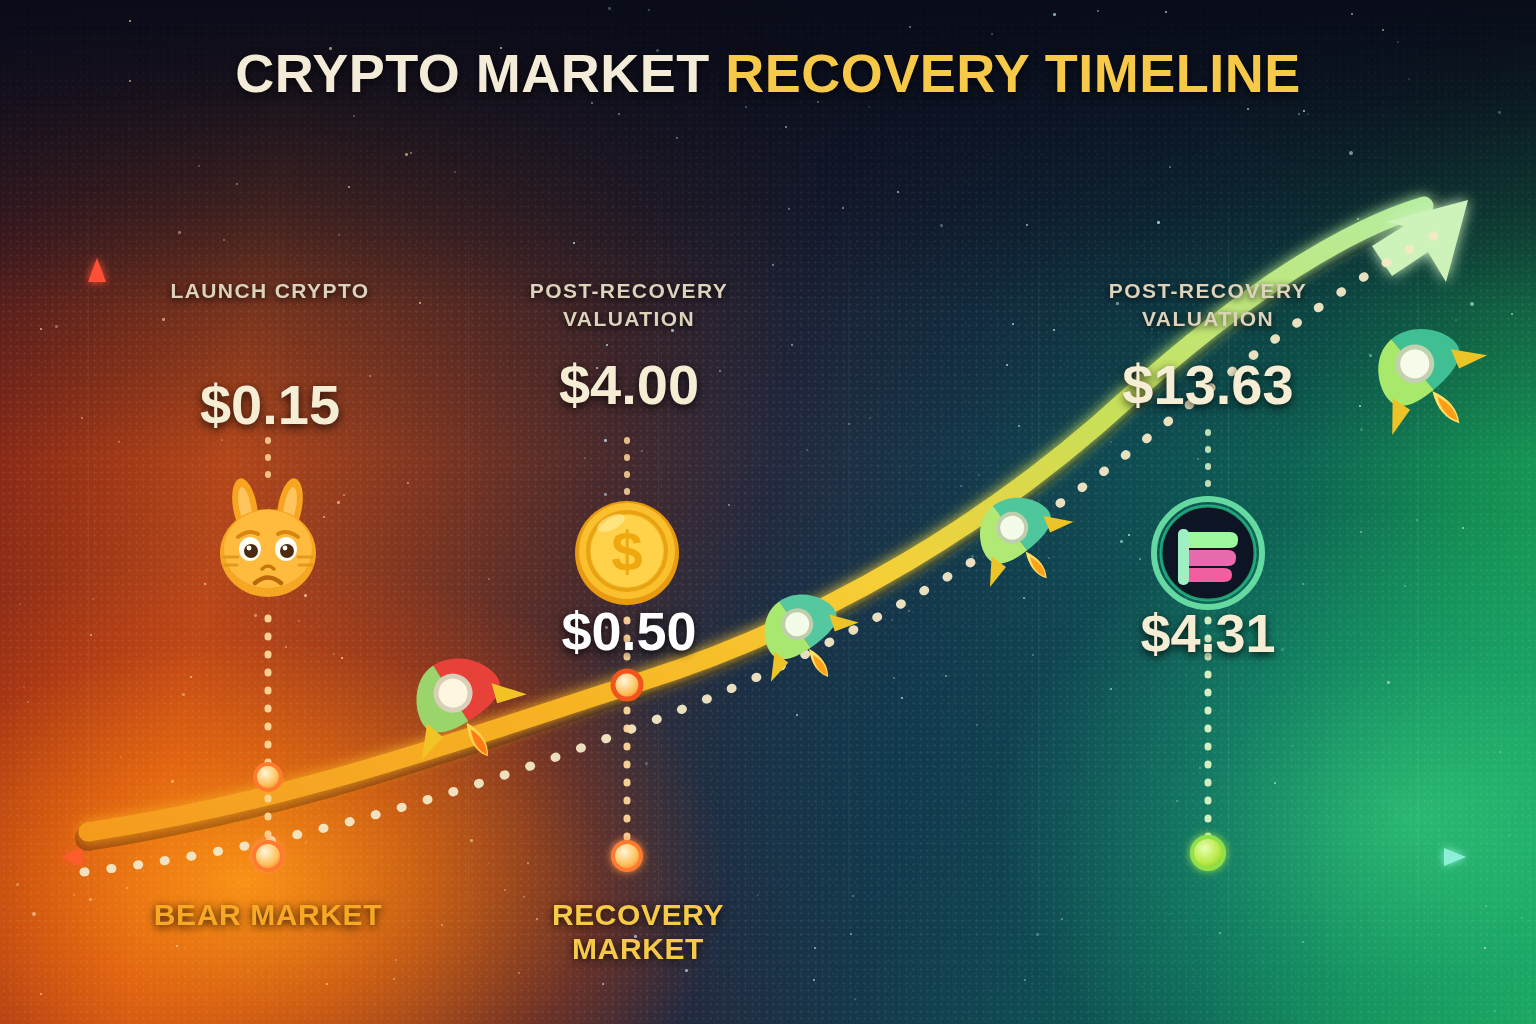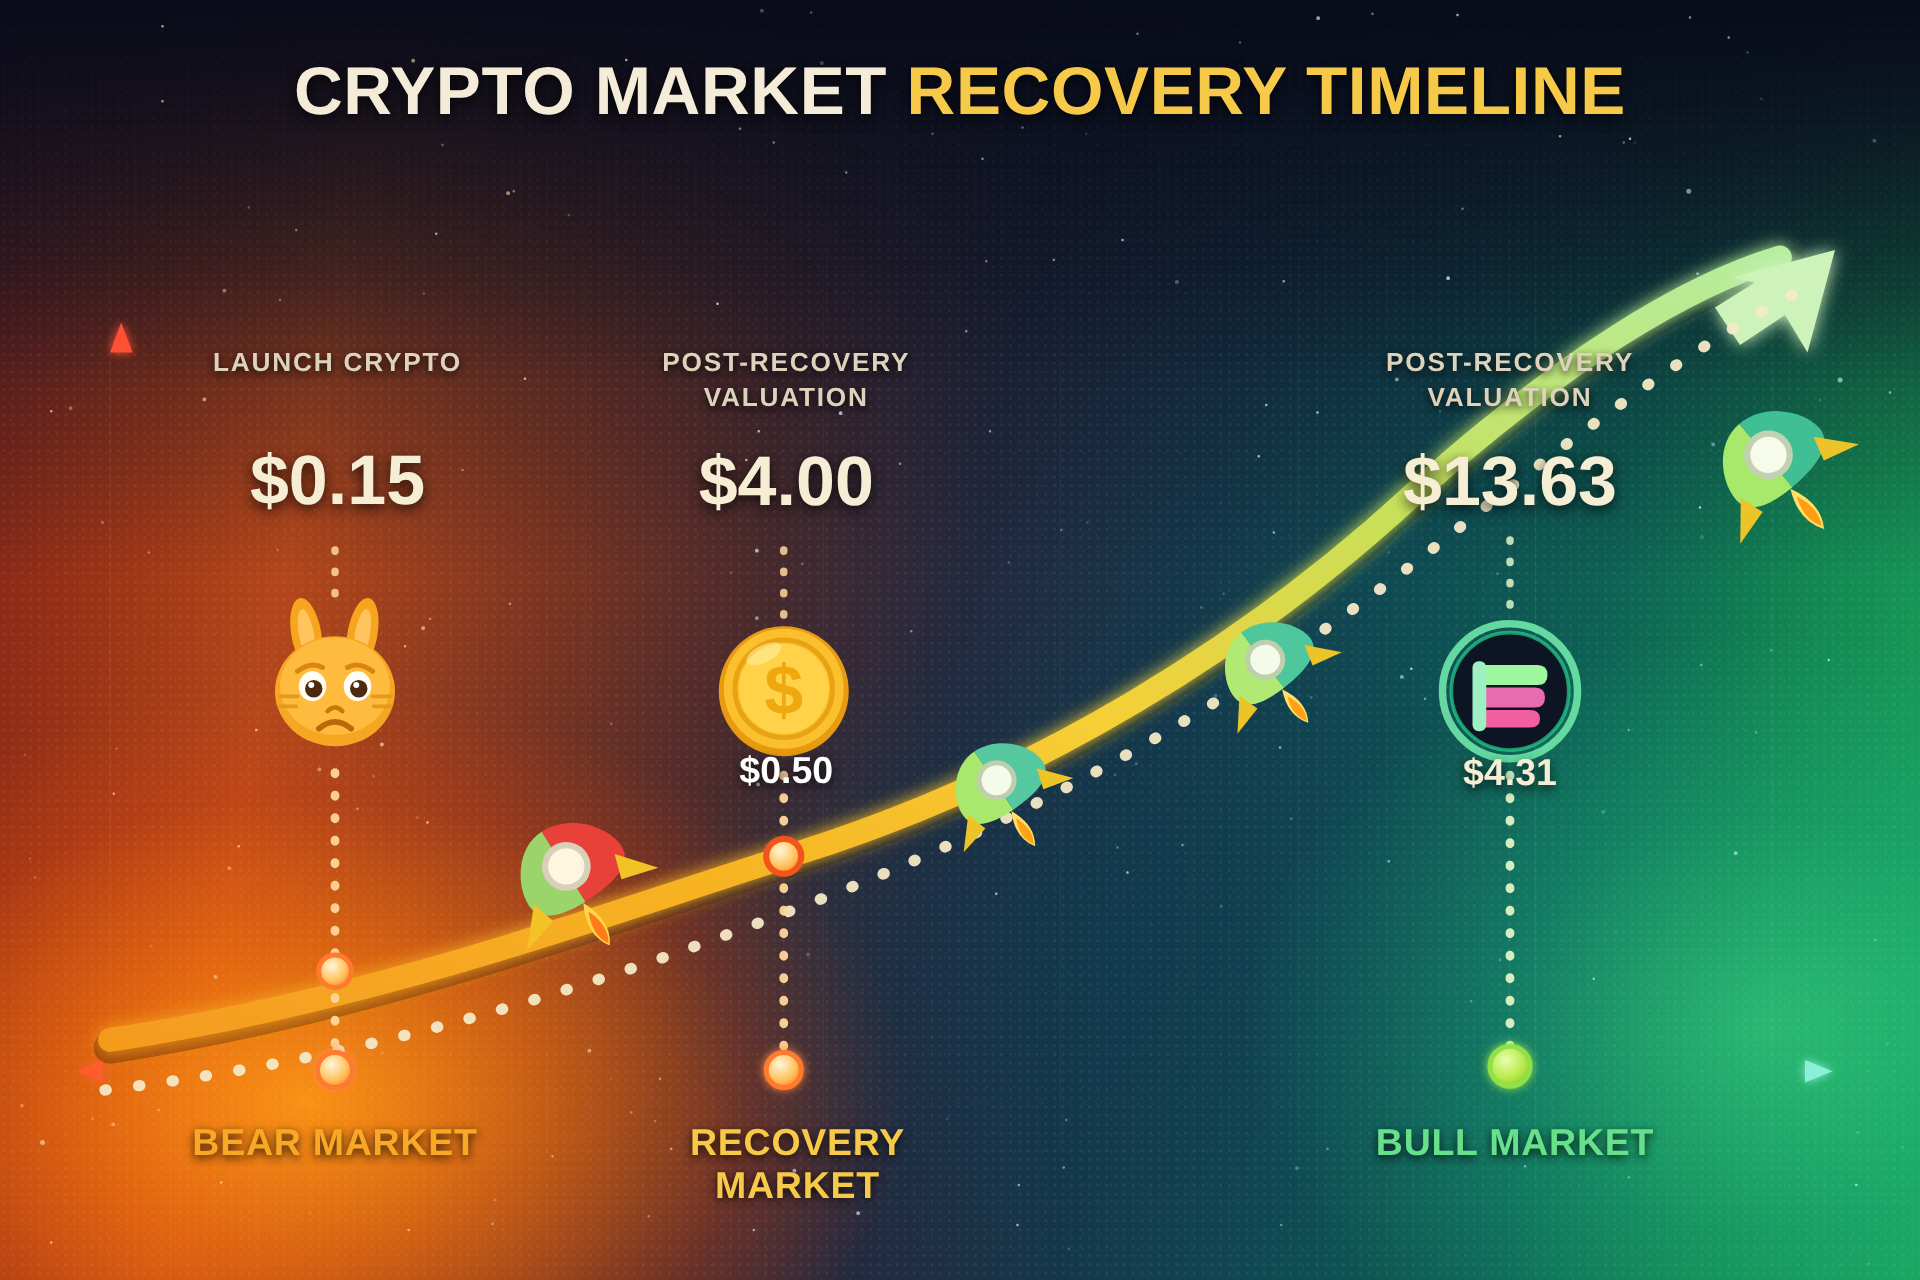--- a/index.html
+++ b/index.html
@@ -97,21 +97,21 @@
   .kicker{
     position:absolute;text-align:center;font-size:21px;font-weight:bold;
     letter-spacing:1.4px;line-height:1.35;color:#ddd3bc;
     text-shadow:0 2px 7px rgba(0,0,0,.8);
   }
   .bigprice{
     position:absolute;text-align:center;font-size:56px;font-weight:bold;
     color:#f6edd5;text-shadow:0 3px 10px rgba(0,0,0,.75);
   }
   .midprice{
-    position:absolute;text-align:center;font-size:30px;font-weight:bold;
+    position:absolute;text-align:center;font-size:54px;font-weight:bold;
     text-shadow:0 3px 9px rgba(0,0,0,.8);
   }
   .phase{
     position:absolute;text-align:center;font-size:30px;font-weight:bold;
     letter-spacing:.6px;text-shadow:0 2px 8px rgba(0,0,0,.8);
   }
 </style>
 </head>
 <body>
 
@@ -486,33 +486,32 @@
       <path d="M-46,6 L-70,34 L-40,26 Z" fill="#edc427"></path>
       <path d="M30,6 L54,34 L24,26 Z" fill="#edc427"></path>
       <path d="M-11,26 q12,24 0,42 q-12,-18 0,-42Z" fill="#ffe066"></path>
       <path d="M-11,34 q8,18 0,31 q-8,-13 0,-31Z" fill="#ff9e16"></path>
     </g>
   </svg>
 
   <div class="kicker" style="left:128px;top:277px;width:284px;">
     <div>LAUNCH CRYPTO</div>
   </div>
-  <div class="bigprice" style="left:128px;top:351px;width:284px;">$0.15</div>
+  <div class="bigprice" style="left:128px;top:372px;width:284px;">$0.15</div>
 
   <div class="kicker" style="left:487px;top:277px;width:284px;">
     <div>POST-RECOVERY</div>
     <div>VALUATION</div>
   </div>
   <div class="bigprice" style="left:487px;top:352px;width:284px;">$4.00</div>
   <div class="midprice" style="left:487px;top:600px;width:284px;color:#ffffff;">$0.50</div>
 
   <div class="kicker" style="left:1066px;top:277px;width:284px;">
     <div>POST-RECOVERY</div>
     <div>VALUATION</div>
   </div>
   <div class="bigprice" style="left:1066px;top:352px;width:284px;">$13.63</div>
   <div class="midprice" style="left:1066px;top:602px;width:284px;color:#f6edd5;">$4.31</div>
 
   <div class="phase" style="left:118px;top:898px;width:300px;color:#f9a825;">BEAR MARKET</div>
   <div class="phase" style="left:488px;top:898px;width:300px;color:#f7c948;">RECOVERY MARKET</div>
-  <div class="phase" style="left:1062px;top:898px;width:300px;color:#66e08a;">BULL MARKET</div>
 
 </div>
 
 </body></html>

